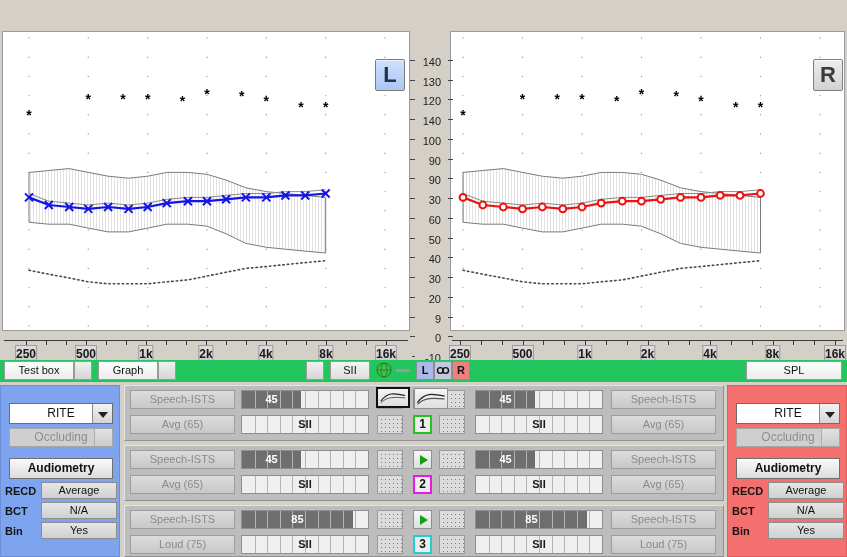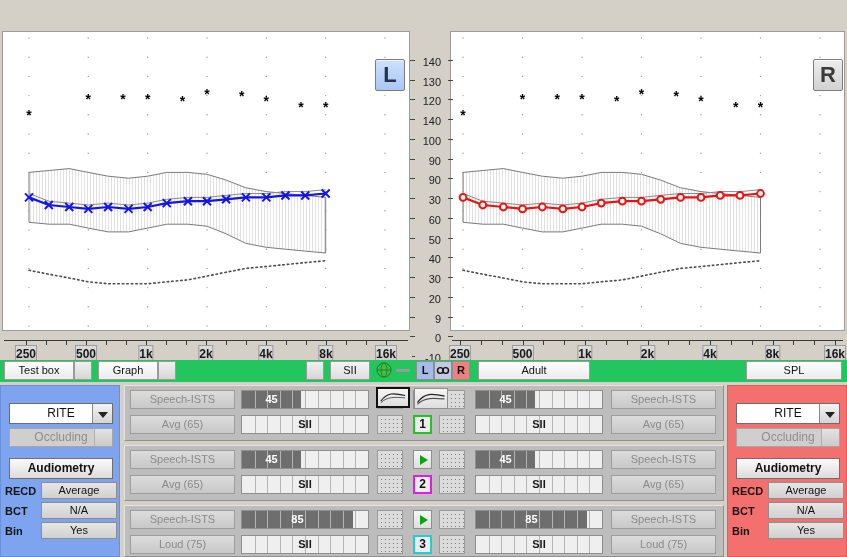--- a/index.html
+++ b/index.html
@@ -555,21 +555,20 @@
       <div class="lrseg lrL">L</div>
       <div class="lrseg lrC">
         <svg viewBox="0 0 18 18" style="display:block;width:100%;height:100%;">
           <circle cx="6" cy="9" r="3.2" fill="none" stroke="#111" stroke-width="1.6"></circle>
           <circle cx="12" cy="9" r="3.2" fill="none" stroke="#111" stroke-width="1.6"></circle>
         </svg>
       </div>
       <div class="lrseg lrR">R</div>
     </div>
 
-    <div class="tbtn" style="left:478px;width:112px;">Adult</div>
     <div class="tbtn" style="left:746px;width:96px;">SPL</div>
   </div>
 
   <div class="sidepanel" id="sideL">
     <div class="combo" style="top:17px;">
       <span>RITE</span>
       <span class="arrow"></span>
     </div>
     <div class="occl" style="top:42px;">
       <span>Occluding</span>

